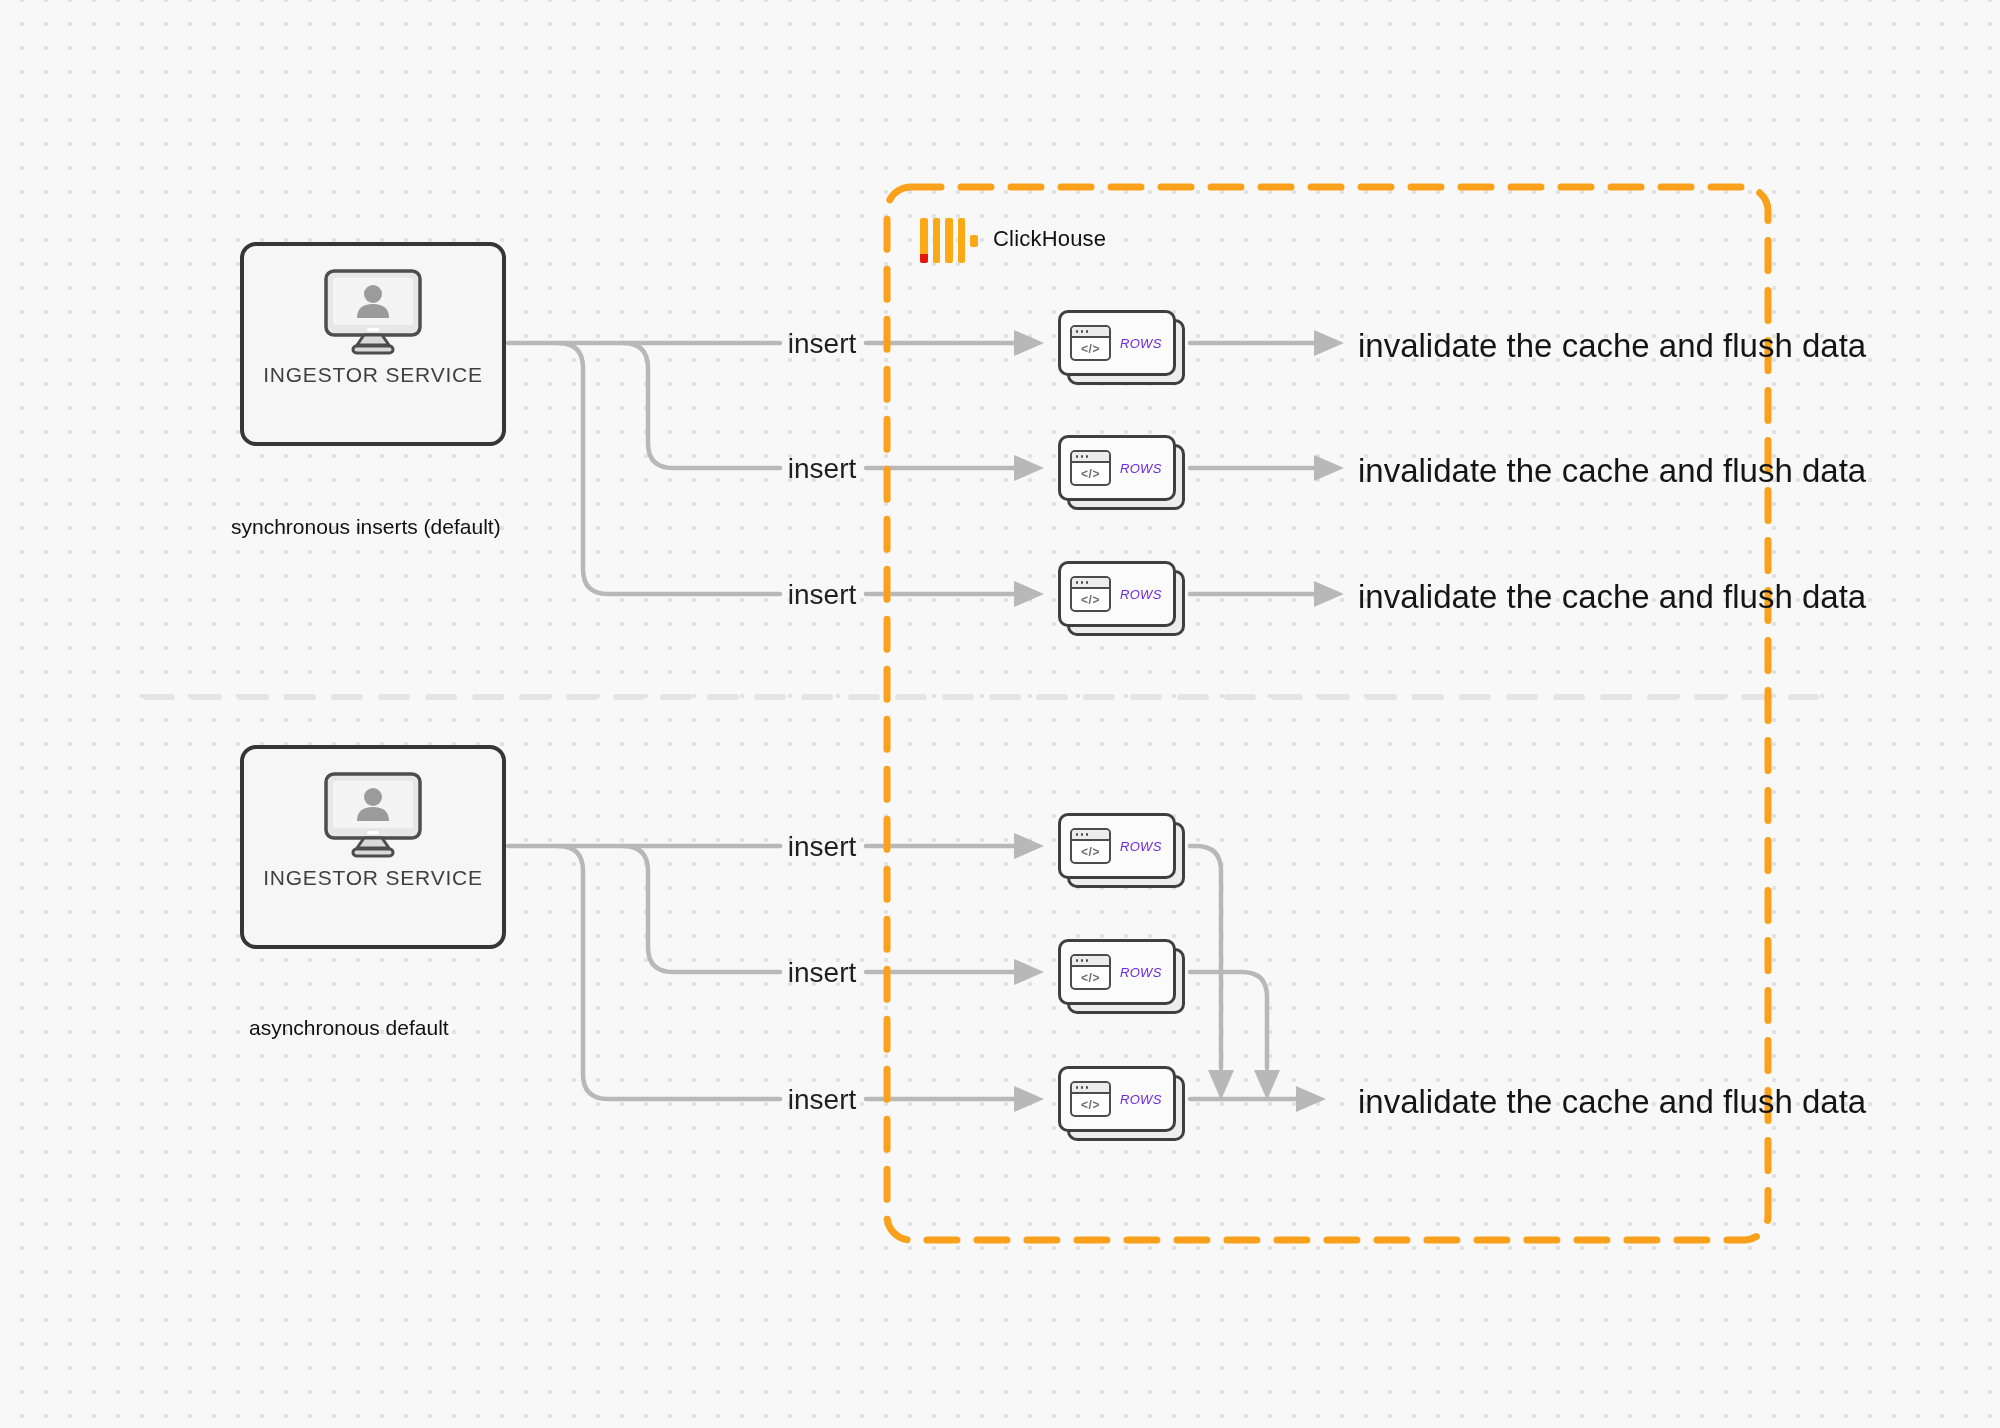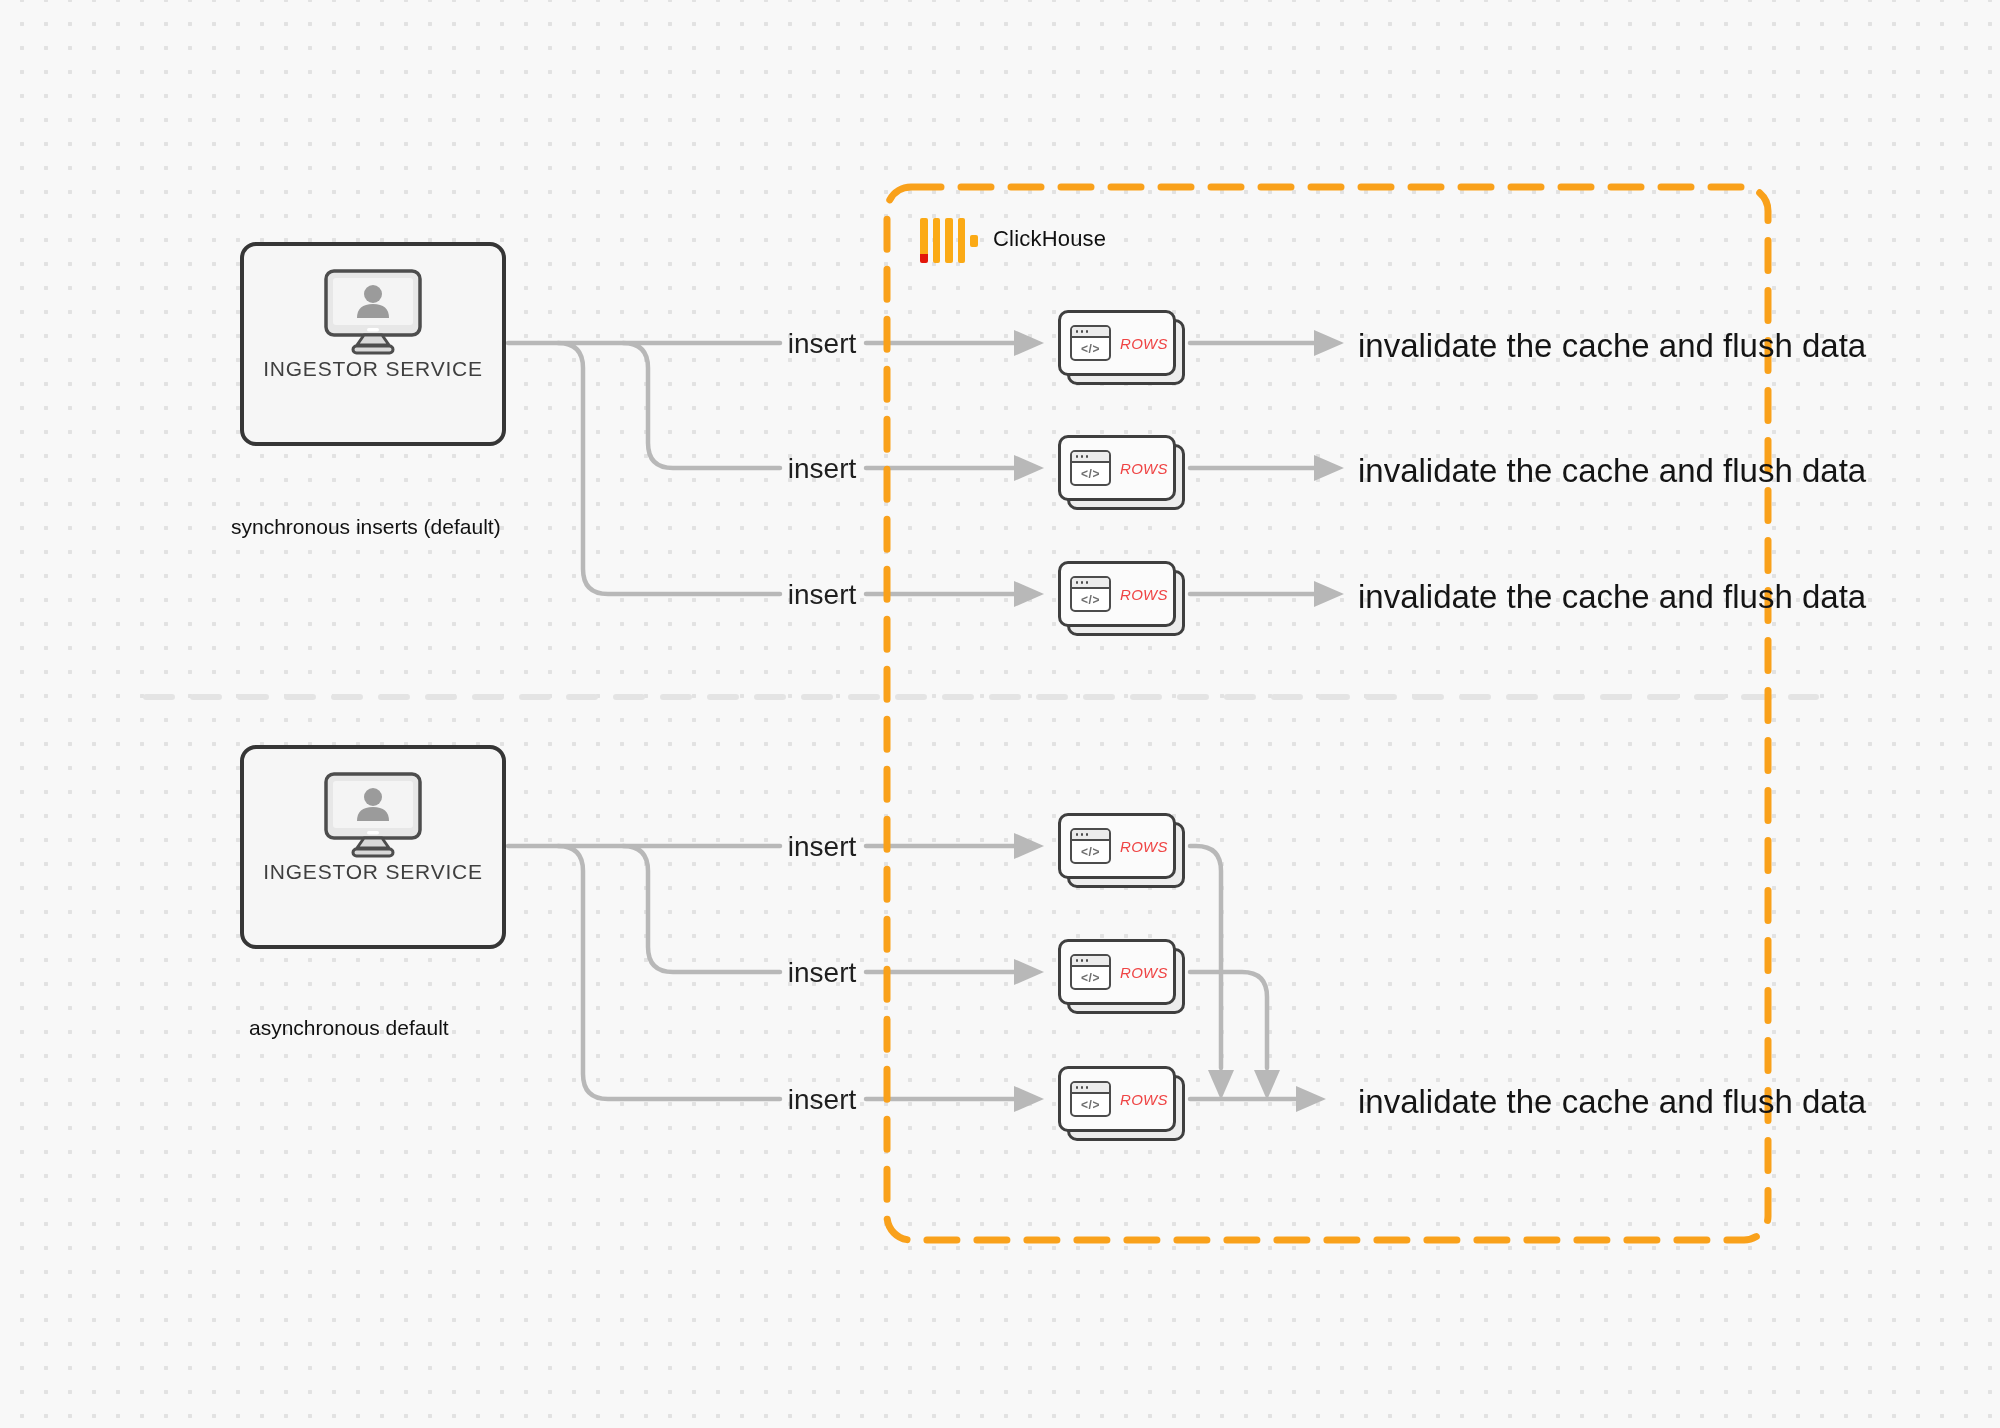--- a/index.html
+++ b/index.html
@@ -13,40 +13,40 @@
   #connector-layer{position:absolute;left:0;top:0;z-index:1;}
   .conn{stroke:#B8B8B8;stroke-width:4.5;fill:none;stroke-linecap:round;}
   .ah{fill:#B8B8B8;stroke:none;}
 
   .ingestor{
     position:absolute;width:266px;height:204px;box-sizing:border-box;z-index:2;
     background:#F6F6F6;border:4px solid #363636;border-radius:16px;
     display:flex;flex-direction:column;align-items:center;
   }
   .ingestor svg{margin-top:22px;}
-  .ing-label{margin-top:1px;font-size:21px;color:#3F3F3F;letter-spacing:0.8px;}
+  .ing-label{margin-top:7px;font-size:21px;color:#3F3F3F;letter-spacing:0.8px;}
 
   .caption{position:absolute;z-index:2;font-weight:400;font-size:21px;color:#111;}
 
   .ins{position:absolute;z-index:2;transform:translateX(-50%);font-size:28px;color:#1F1F1F;}
 
   .rows-card{position:absolute;width:118px;height:66px;z-index:2;}
   .rc-back{position:absolute;left:9px;top:9px;width:118px;height:66px;box-sizing:border-box;
     background:#EDEDED;border:3px solid #3F3F3F;border-radius:10px;}
   .rc-front{position:absolute;left:0;top:0;width:118px;height:66px;box-sizing:border-box;
     background:#FBFBFB;border:3px solid #3F3F3F;border-radius:10px;
     display:flex;align-items:center;padding:0 9px;gap:9px;}
   .browser-icon{width:41px;height:36px;box-sizing:border-box;border:2.5px solid #4C4C4C;
     border-radius:5px;background:#FFF;overflow:hidden;display:flex;flex-direction:column;flex:0 0 auto;}
   .bi-bar{height:9px;background:#ECECEC;border-bottom:2px solid #4C4C4C;
     display:flex;align-items:center;gap:2.5px;padding-left:3.5px;}
   .bi-bar i{width:2.5px;height:2.5px;border-radius:50%;background:#4C4C4C;display:block;}
   .bi-body{flex:1;display:flex;align-items:center;justify-content:center;
     font-size:12px;font-weight:700;color:#6E6E6E;letter-spacing:0.5px;}
-  .rc-label{font-style:italic;font-size:15px;color:#ef4444;letter-spacing:0.3px;}
+  .rc-label{font-style:italic;font-size:13px;color:#6d28d9;letter-spacing:0.3px;}
 
   .outcome{position:absolute;z-index:2;font-size:33px;color:#151515;}
 
   .ch-logo{position:absolute;z-index:2;display:flex;align-items:center;gap:5px;height:45px;}
   .ch-bar{width:7.5px;height:45px;border-radius:2px;background:#FBAA16;flex:0 0 auto;}
   .ch-bar.first{background:linear-gradient(to bottom,#FBAA16 81%,#E3170A 81%);}
   .ch-bar.small{height:12px;}
   .ch-title{position:absolute;z-index:2;font-size:22px;font-weight:500;color:#101010;letter-spacing:0.2px;}
 </style>
 </head>

